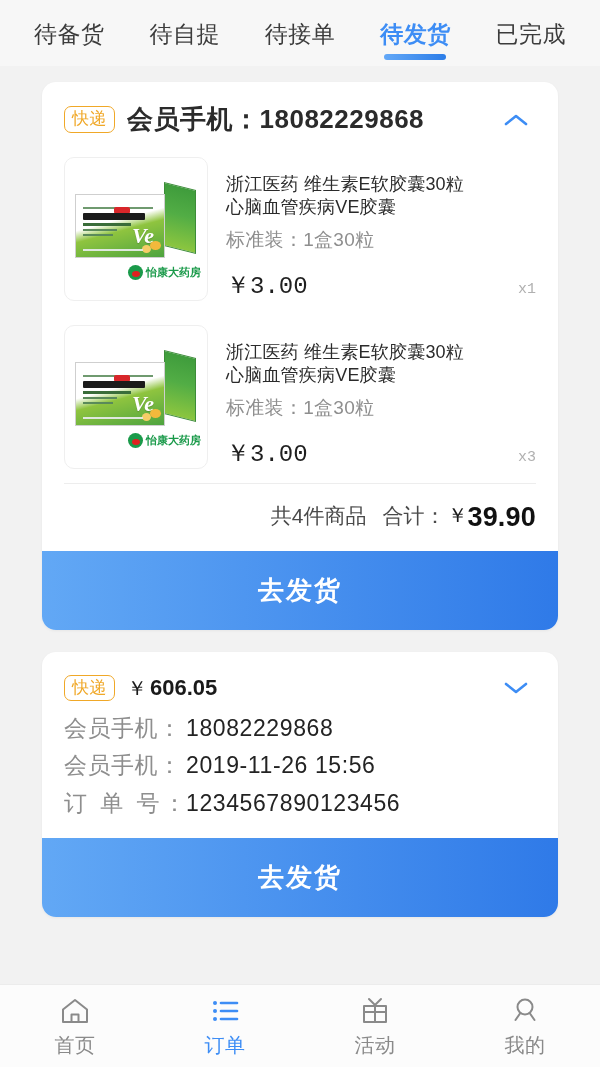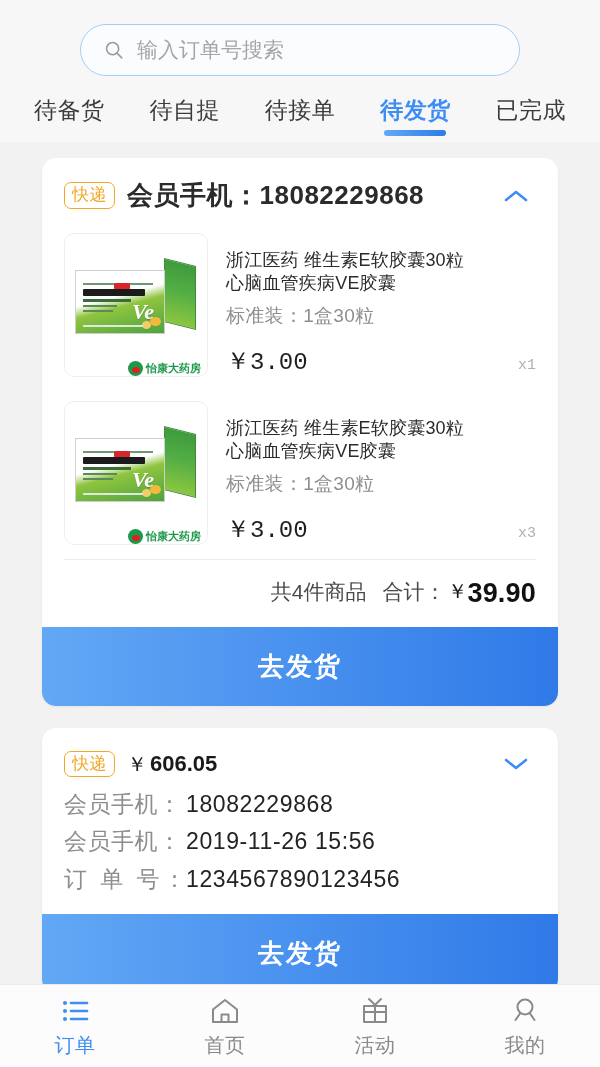--- a/index.html
+++ b/index.html
@@ -272,21 +272,21 @@
   }
   .pkg .bline {
     position: absolute;
     left: 7px; bottom: 6px;
     width: 60px; height: 2px;
     background: #dfe8df;
   }
   .pharmacy {
     position: absolute;
     right: 6px;
-    bottom: 0;
+    bottom: 20px;
     display: flex;
     align-items: center;
   }
   .pharmacy .logo {
     width: 15px; height: 15px;
     border-radius: 50%;
     background: #1a9a4a;
     position: relative;
     margin-right: 3px;
   }
@@ -443,31 +443,20 @@
     color: #8a8a8a;
     letter-spacing: 0.5px;
   }
   .tabbar-item.active .lbl { color: #3d8df5; }
 </style>
 </head>
 <body>
 
 <div class="app">
 
-  <div class="search-header">
-    <div class="search-bar-wrap">
-      <div class="search-bar">
-        <svg class="search-icon" viewBox="0 0 24 24" fill="none">
-          <circle cx="10.5" cy="10.5" r="6.6" stroke="#9a9a9a" stroke-width="1.7"></circle>
-          <line x1="15.3" y1="15.4" x2="20.4" y2="20.6" stroke="#9a9a9a" stroke-width="1.7" stroke-linecap="round"></line>
-        </svg>
-        <input class="search-input" type="text" placeholder="输入订单号搜索" style="">
-      </div>
-    </div>
-  </div>
 
   <div class="tabs">
     <div class="tab">
       <span>待备货</span>
       
     </div>
     <div class="tab">
       <span>待自提</span>
       
     </div>
@@ -608,42 +597,42 @@
         </div>
       </div>
 
       <button class="action-btn">去发货</button>
     </div>
 
   </div>
 
   <div class="tabbar">
 
+    <div class="tabbar-item">
+      <svg class="ic" viewBox="0 0 34 34" fill="none">
+        <path d="M5 15.5 L17 6 L29 15.5 V28 H5 Z" stroke="#8a8a8a" stroke-width="2" stroke-linejoin="round"></path>
+        <rect x="13.5" y="20.5" width="7" height="7.5" stroke="#8a8a8a" stroke-width="2" stroke-linejoin="round"></rect>
+      </svg>
+      <span class="lbl">首页</span>
+    </div>
+
     <div class="tabbar-item active">
       <svg class="ic" viewBox="0 0 34 34" fill="none">
         <circle cx="7" cy="9" r="2" fill="#3d8df5"></circle>
         <circle cx="7" cy="17" r="2" fill="#3d8df5"></circle>
         <circle cx="7" cy="25" r="2" fill="#3d8df5"></circle>
         <line x1="13" y1="9" x2="29" y2="9" stroke="#3d8df5" stroke-width="2.6" stroke-linecap="round"></line>
         <line x1="13" y1="17" x2="29" y2="17" stroke="#3d8df5" stroke-width="2.6" stroke-linecap="round"></line>
         <line x1="13" y1="25" x2="29" y2="25" stroke="#3d8df5" stroke-width="2.6" stroke-linecap="round"></line>
       </svg>
       <span class="lbl">订单</span>
     </div>
 
     <div class="tabbar-item">
       <svg class="ic" viewBox="0 0 34 34" fill="none">
-        <path d="M5 15.5 L17 6 L29 15.5 V28 H5 Z" stroke="#8a8a8a" stroke-width="2" stroke-linejoin="round"></path>
-        <rect x="13.5" y="20.5" width="7" height="7.5" stroke="#8a8a8a" stroke-width="2" stroke-linejoin="round"></rect>
-      </svg>
-      <span class="lbl">首页</span>
-    </div>
-
-    <div class="tabbar-item">
-      <svg class="ic" viewBox="0 0 34 34" fill="none">
         <rect x="6" y="12" width="22" height="16" stroke="#8a8a8a" stroke-width="2" stroke-linejoin="round"></rect>
         <line x1="6" y1="18" x2="28" y2="18" stroke="#8a8a8a" stroke-width="2"></line>
         <line x1="17" y1="12" x2="17" y2="28" stroke="#8a8a8a" stroke-width="2"></line>
         <line x1="17" y1="11" x2="11" y2="5" stroke="#8a8a8a" stroke-width="2" stroke-linecap="round"></line>
         <line x1="17" y1="11" x2="23" y2="5" stroke="#8a8a8a" stroke-width="2" stroke-linecap="round"></line>
       </svg>
       <span class="lbl">活动</span>
     </div>
 
     <div class="tabbar-item">

